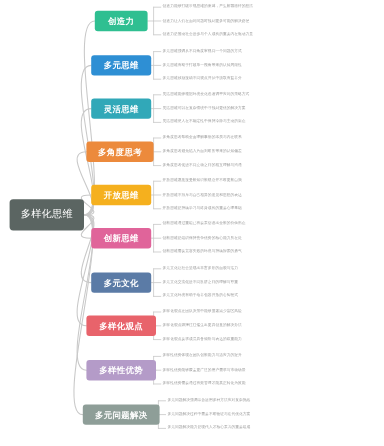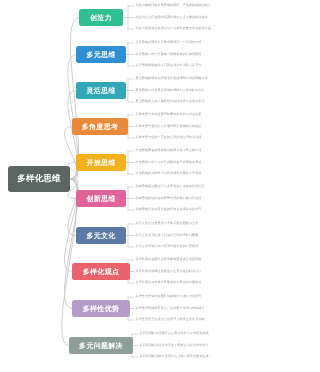--- a/index.html
+++ b/index.html
@@ -22,21 +22,21 @@
   }
   .root-node {
     position: absolute;
     left: 8px; top: 166px;
     width: 62px; height: 26px;
     background: #5b6562;
     border-radius: 3px;
     display: flex; align-items: center; justify-content: center;
     color: #ffffff;
     font-size: 8.5px;
-    font-weight: bold;
+    font-weight: normal;
     letter-spacing: 0.2px;
     z-index: 4;
   }
   .branch-node {
     position: absolute;
     height: 17px;
     border-radius: 2.5px;
     display: flex; align-items: center; justify-content: center;
     color: #ffffff;
     font-size: 7px;

